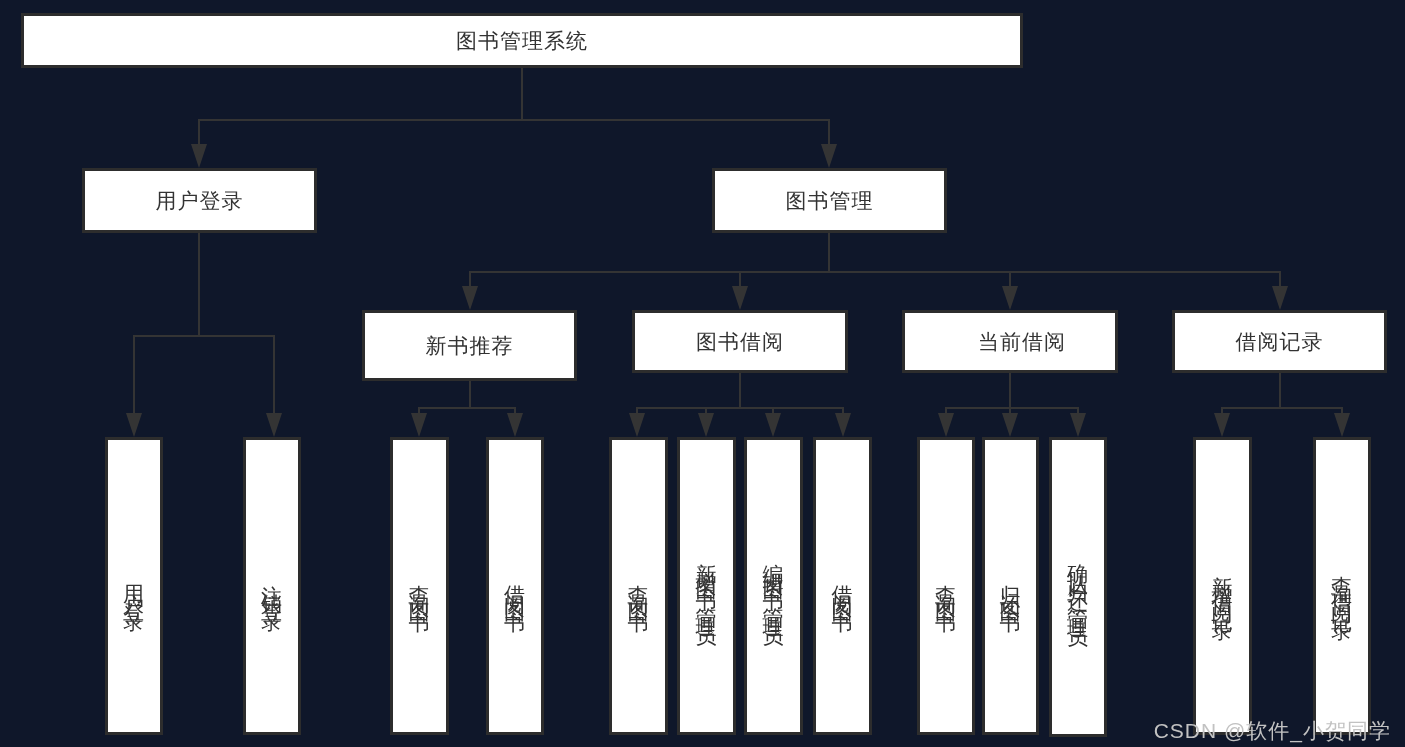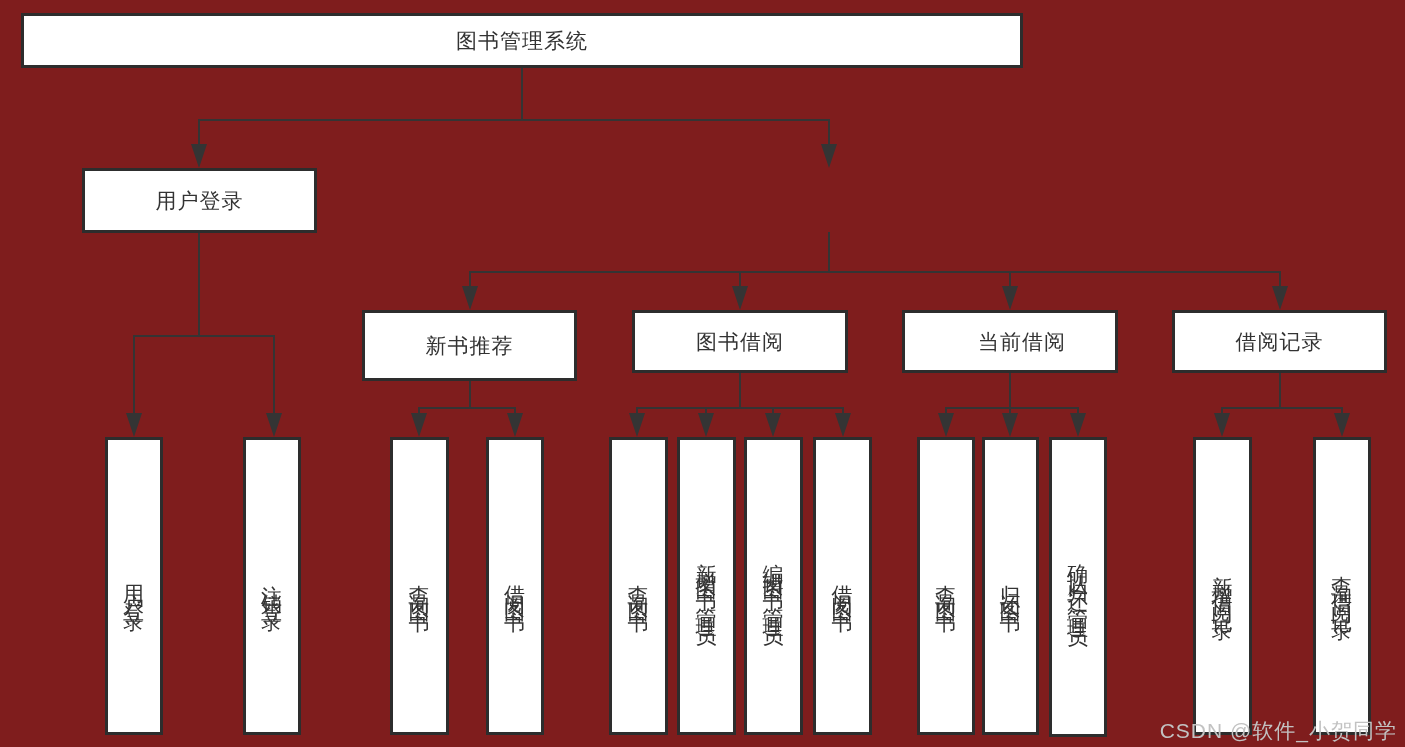--- a/index.html
+++ b/index.html
@@ -1,20 +1,20 @@
 <!DOCTYPE html>
 <html><head>
 <meta charset="utf-8">
 <style>
   html, body { margin: 0; padding: 0; background: #ffffff; }
   #stage {
     position: relative;
     width: 1405px;
     height: 747px;
-    background: #7f1d1d;
+    background: #0f172a;
     font-family: "Liberation Sans", sans-serif;
     overflow: hidden;
   }
   #connectors {
     position: absolute;
     left: 0; top: 0;
     width: 1405px; height: 747px;
   }
   .box {
     position: absolute;
@@ -34,21 +34,21 @@
   }
   .box.v {
     writing-mode: vertical-rl;
     text-orientation: mixed;
     font-size: 21px;
     letter-spacing: 9px;
     line-height: 1;
   }
   #watermark {
     position: absolute;
-    right: 8px;
+    right: 14px;
     bottom: 2px;
     font-size: 21px;
     color: #c2c2c2;
     letter-spacing: 1px;
     white-space: nowrap;
   }
 </style>
 </head>
 <body>
 
@@ -116,20 +116,21 @@
       <polygon points="1002,413 1018,413 1010,437"></polygon>
       <polygon points="1070,413 1086,413 1078,437"></polygon>
       <polygon points="1214,413 1230,413 1222,437"></polygon>
       <polygon points="1334,413 1350,413 1342,437"></polygon>
     </g>
   </svg>
 
   <div class="box h" style="left:21px; top:13px; width:1002px; height:55px;">图书管理系统</div>
 
   <div class="box h" style="left:82px; top:168px; width:235px; height:65px;">用户登录</div>
+  <div class="box h" style="left:712px; top:168px; width:235px; height:65px;">图书管理</div>
 
   <div class="box h" style="left:362px; top:310px; width:215px; height:71px;">新书推荐</div>
   <div class="box h" style="left:632px; top:310px; width:216px; height:63px;">图书借阅</div>
   <div class="box h" style="left:902px; top:310px; width:216px; height:63px;padding-left:24px;">当前借阅</div>
   <div class="box h" style="left:1172px; top:310px; width:215px; height:63px;">借阅记录</div>
 
   <div class="box v" style="left:105px; top:437px; width:58px; height:298px;">用户登录</div>
   <div class="box v" style="left:243px; top:437px; width:58px; height:298px;">注销登录</div>
 
   <div class="box v" style="left:390px; top:437px; width:59px; height:298px;">查询图书</div>

